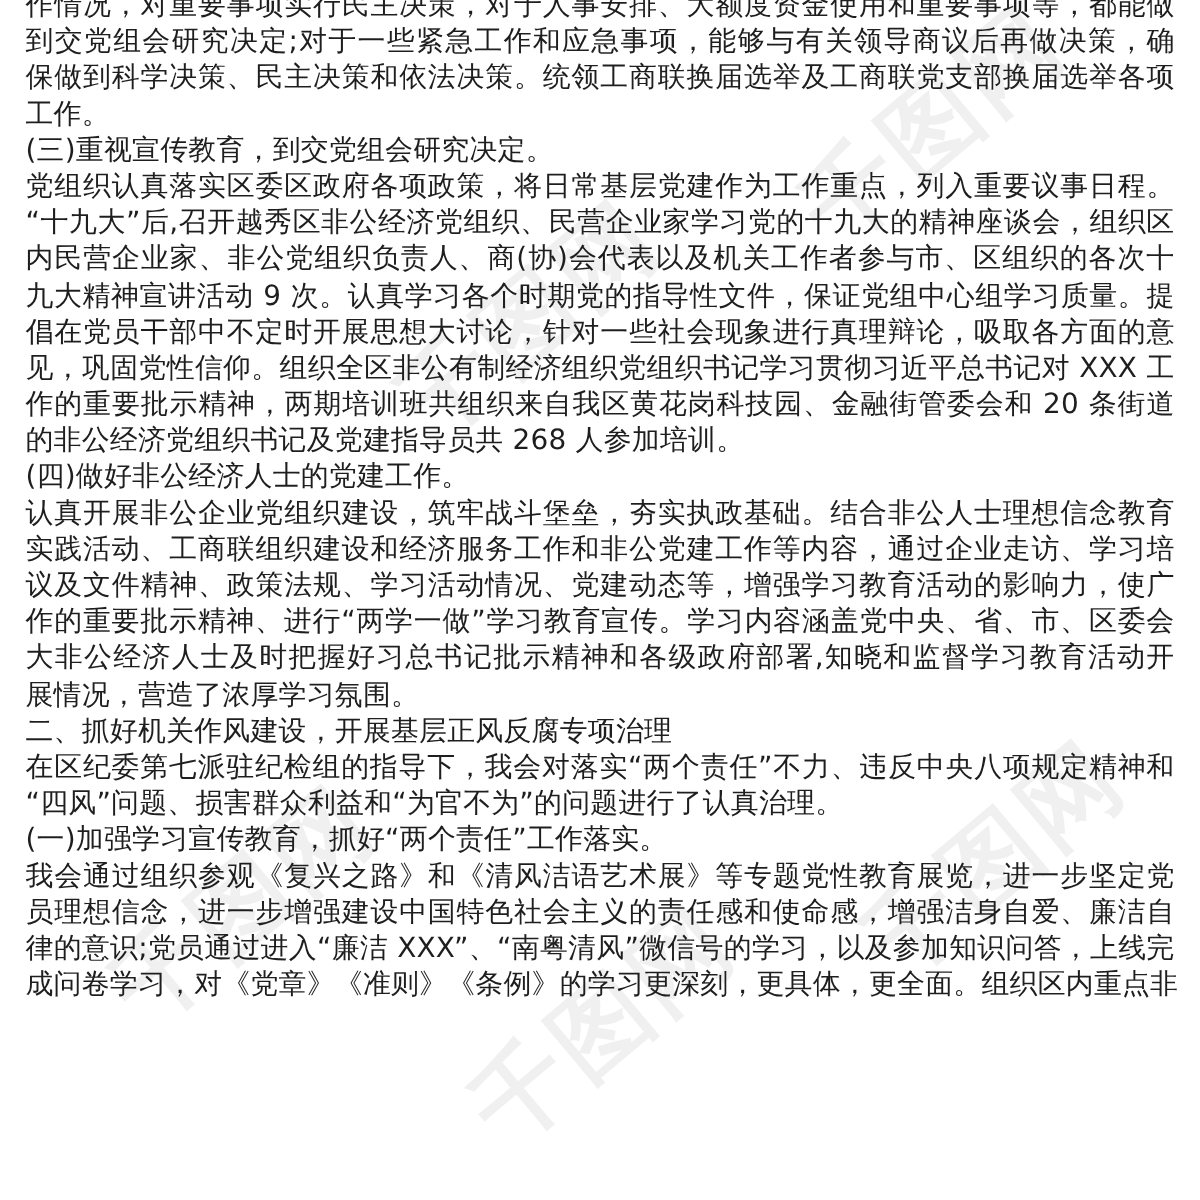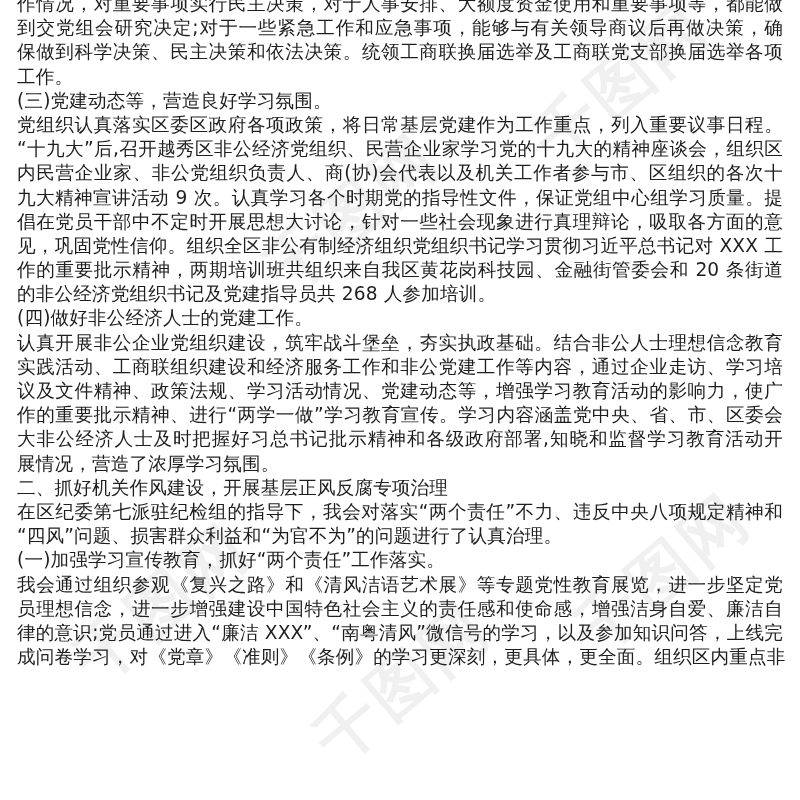--- a/index.html
+++ b/index.html
@@ -27,21 +27,21 @@
 <div class="watermark" style="left:520px; top:40px;">千图网</div>
 <div class="watermark" style="left:60px; top:560px;">千图网</div>
 <div class="watermark" style="left:560px; top:530px;">千图网</div>
 <div class="watermark" style="left:300px; top:640px;">千图网</div>
 
 <div class="page" id="page">
     <span class="line justify">作情况，对重要事项实行民主决策，对于人事安排、大额度资金使用和重要事项等，都能做</span>
     <span class="line justify">到交党组会研究决定;对于一些紧急工作和应急事项，能够与有关领导商议后再做决策，确</span>
     <span class="line justify">保做到科学决策、民主决策和依法决策。统领工商联换届选举及工商联党支部换届选举各项</span>
     <span class="line">工作。</span>
-    <span class="line">(三)党建动态等，营造良好学习氛围。</span>
+    <span class="line">(三)重视宣传教育，到交党组会研究决定。</span>
     <span class="line justify">党组织认真落实区委区政府各项政策，将日常基层党建作为工作重点，列入重要议事日程。</span>
     <span class="line justify">“十九大”后,召开越秀区非公经济党组织、民营企业家学习党的十九大的精神座谈会，组织区</span>
     <span class="line justify">内民营企业家、非公党组织负责人、商(协)会代表以及机关工作者参与市、区组织的各次十</span>
     <span class="line justify">九大精神宣讲活动 9 次。认真学习各个时期党的指导性文件，保证党组中心组学习质量。提</span>
     <span class="line justify">倡在党员干部中不定时开展思想大讨论，针对一些社会现象进行真理辩论，吸取各方面的意</span>
     <span class="line justify">见，巩固党性信仰。组织全区非公有制经济组织党组织书记学习贯彻习近平总书记对 XXX 工</span>
     <span class="line justify">作的重要批示精神，两期培训班共组织来自我区黄花岗科技园、金融街管委会和 20 条街道</span>
     <span class="line">的非公经济党组织书记及党建指导员共 268 人参加培训。</span>
     <span class="line">(四)做好非公经济人士的党建工作。</span>
     <span class="line justify">认真开展非公企业党组织建设，筑牢战斗堡垒，夯实执政基础。结合非公人士理想信念教育</span>

